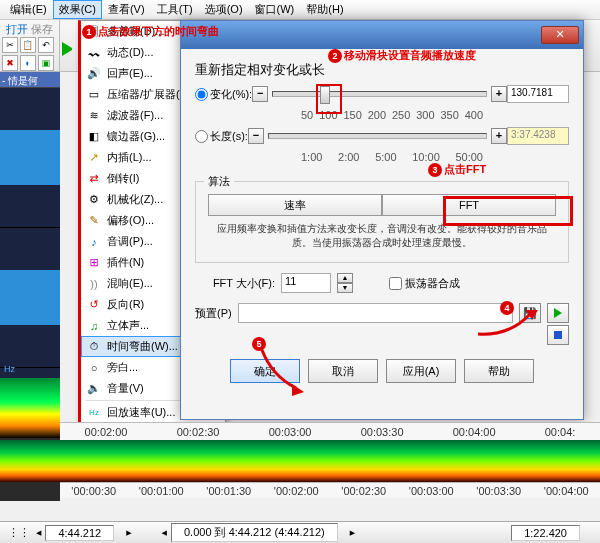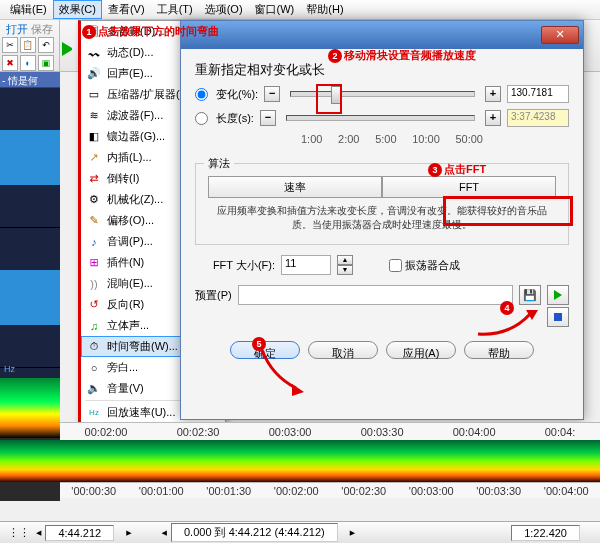--- a/index.html
+++ b/index.html
@@ -30,21 +30,21 @@
 .dropdown .ic { width: 18px; height: 16px; margin-right: 4px; display: inline-flex; align-items: center; justify-content: center; font-size: 11px; }
 .dropdown .arrow { margin-left: auto; font-size: 8px; color: #333; }
 .dropdown .sep { height: 1px; background: #ddd; margin: 1px 4px; }
 
 .dialog { position: absolute; left: 180px; top: 20px; width: 404px; height: 400px; background: #f4f4f4; border: 1px solid #5a7db8; box-shadow: 0 0 12px rgba(0,0,0,.4); }
 .titlebar { height: 28px; background: linear-gradient(#6fa8e8,#3d6fb8); display: flex; justify-content: flex-end; align-items: center; padding-right: 4px; }
 .closebtn { width: 38px; height: 18px; background: linear-gradient(#e47a6f,#c0392b); border: 1px solid #8b2e23; border-radius: 2px; color: #fff; text-align: center; line-height: 14px; font-size: 11px; }
 
 .dbody { padding: 8px 14px; position: relative; }
 .section-title { font-size: 13px; margin: 4px 0 6px; }
-.radio-row { display: flex; align-items: center; gap: 6px; margin: 6px 0; }
+.radio-row { display: flex; align-items: center; margin: 6px 0; }
 .radio-row input[type=radio] { margin-right: 2px; }
 .slider-track { flex: 1; height: 6px; background: #ddd; border: 1px inset #aaa; position: relative; margin: 0 4px; }
 .slider-thumb { position: absolute; top: -6px; width: 10px; height: 18px; background: linear-gradient(#fff,#ccc); border: 1px solid #888; }
 .ticks { display: flex; justify-content: space-between; font-size: 8px; color: #555; margin: 0 86px 0 106px; }
 .valbox { width: 62px; height: 18px; border: 1px solid #aaa; background: #fff; padding: 1px 3px; font-size: 10px; }
 .valbox.dis { background: #fef9c3; color: #888; }
 .pm { width: 16px; height: 16px; border: 1px solid #888; background: linear-gradient(#fff,#ddd); text-align: center; line-height: 12px; font-weight: bold; }
 
 .group { border: 1px solid #ccc; padding: 12px; margin-top: 18px; position: relative; }
 .group-lbl { position: absolute; top: -8px; left: 8px; background: #f4f4f4; padding: 0 4px; font-size: 11px; }
@@ -59,21 +59,21 @@
 .combo .cd { margin-left: auto; font-size: 7px; }
 .chk { display: flex; align-items: center; gap: 3px; margin-left: 30px;}
 
 .preset-row { display: flex; align-items: center; gap: 6px; margin-top: 8px; }
 .preset-input { flex: 1; height: 20px; border: 1px solid #aaa; background: #fff; }
 .sqbtn { width: 22px; height: 20px; border: 1px solid #888; background: linear-gradient(#fff,#e5e5e5); display: inline-flex; align-items: center; justify-content: center; }
 .sqbtn .tri-g { border-left: 8px solid #0a0; border-top: 5px solid transparent; border-bottom: 5px solid transparent; }
 .sqbtn .stp-b { width: 8px; height: 8px; background: #2255cc; }
 
 .dlg-btns { display: flex; gap: 8px; justify-content: center; margin-top: 14px; }
-.btn { width: 70px; height: 18px; border: 1px solid #888; border-radius: 10px; background: linear-gradient(#fdfdfd,#e6e6e6); text-align: center; line-height: 22px; cursor: default; }
+.btn { width: 70px; height: 24px; border: 1px solid #888; border-radius: 0; background: linear-gradient(#fdfdfd,#e6e6e6); text-align: center; line-height: 22px; cursor: default; }
 .btn.primary { border: 1px solid #3b7cd4; background: linear-gradient(#eaf2fd,#cfe3fa); }
 
 .annot { position: absolute; color: #d00; font-size: 12px; font-weight: bold; pointer-events: none; z-index: 50; }
 .circ { display: inline-block; width: 14px; height: 14px; border-radius: 50%; background: #d00; color: #fff; font-size: 9px; text-align: center; line-height: 14px; margin-right: 2px; }
 .redbox { position: absolute; border: 2px solid #d00; pointer-events: none; z-index: 49; }
 
 .timeline { position: absolute; left: 60px; right: 0; top: 422px; height: 18px; background: #f7f7f7; border-top: 1px solid #bbb; display: flex; justify-content: space-around; font-size: 9px; color: #333; align-items: center; }
 .specbar { position: absolute; left: 0; right: 0; top: 440px; height: 42px; background: linear-gradient(#063, #0c4 30%, #7f0 50%, #fd0 70%, #f60 85%, #300); }
 .timeline2 { position: absolute; left: 60px; right: 0; top: 482px; height: 16px; background: #f7f7f7; border-top: 1px solid #bbb; display: flex; justify-content: space-around; font-size: 9px; color: #333; align-items: center;}
 .statusbar { position: absolute; left: 0; right: 0; bottom: 0; height: 22px; background: linear-gradient(#fdfdfd,#e3e3e3); border-top: 1px solid #aaa; display: flex; align-items: center; padding: 0 8px; font-size: 10px; }
@@ -221,20 +221,30 @@
 
     <div class="radio-row">
       <input type="radio" checked="" style="">
       <span>变化(%):</span>
       <span class="pm">−</span>
       <div class="slider-track">
         <div class="slider-thumb" style="left:22%"></div>
       </div>
       <span class="pm">+</span>
       <span class="valbox">130.7181</span>
+    </div>
+    <div class="ticks">
+      <span>50</span>
+        <span>100</span>
+        <span>150</span>
+        <span>200</span>
+        <span>250</span>
+        <span>300</span>
+        <span>350</span>
+        <span>400</span>
     </div>
 
     <div class="radio-row">
       <input type="radio" style="">
       <span>长度(s):</span>
       <span class="pm">−</span>
       <div class="slider-track"></div>
       <span class="pm">+</span>
       <span class="valbox dis">3:37.4238</span>
     </div>

